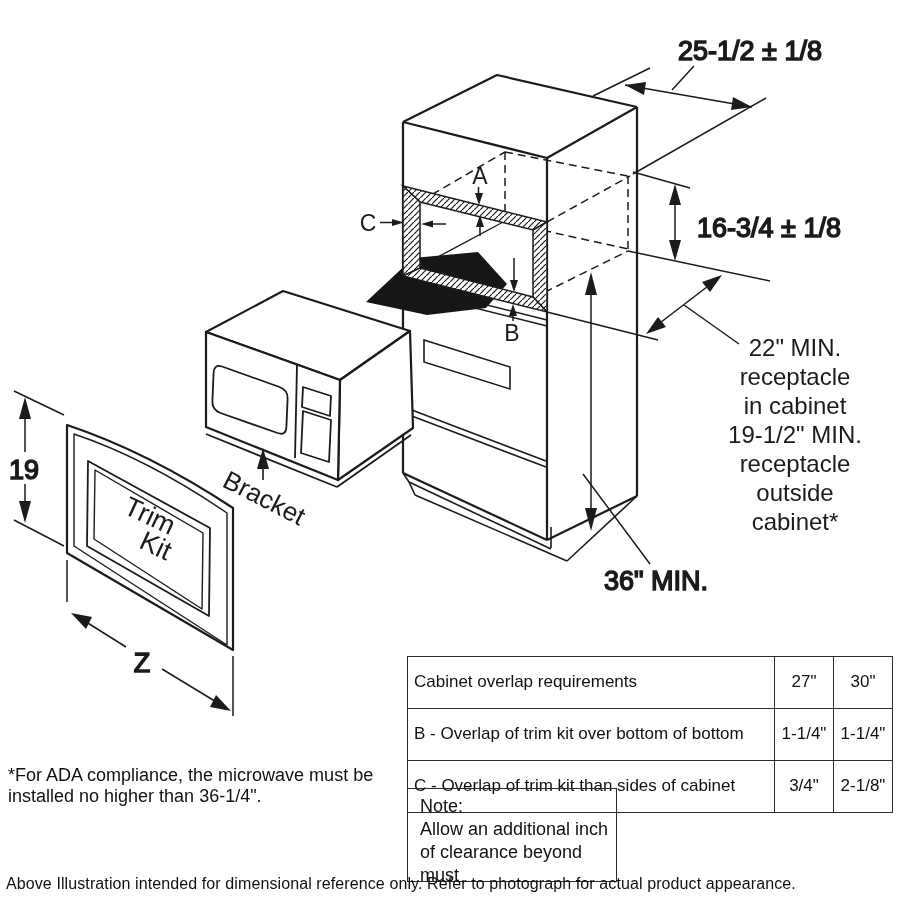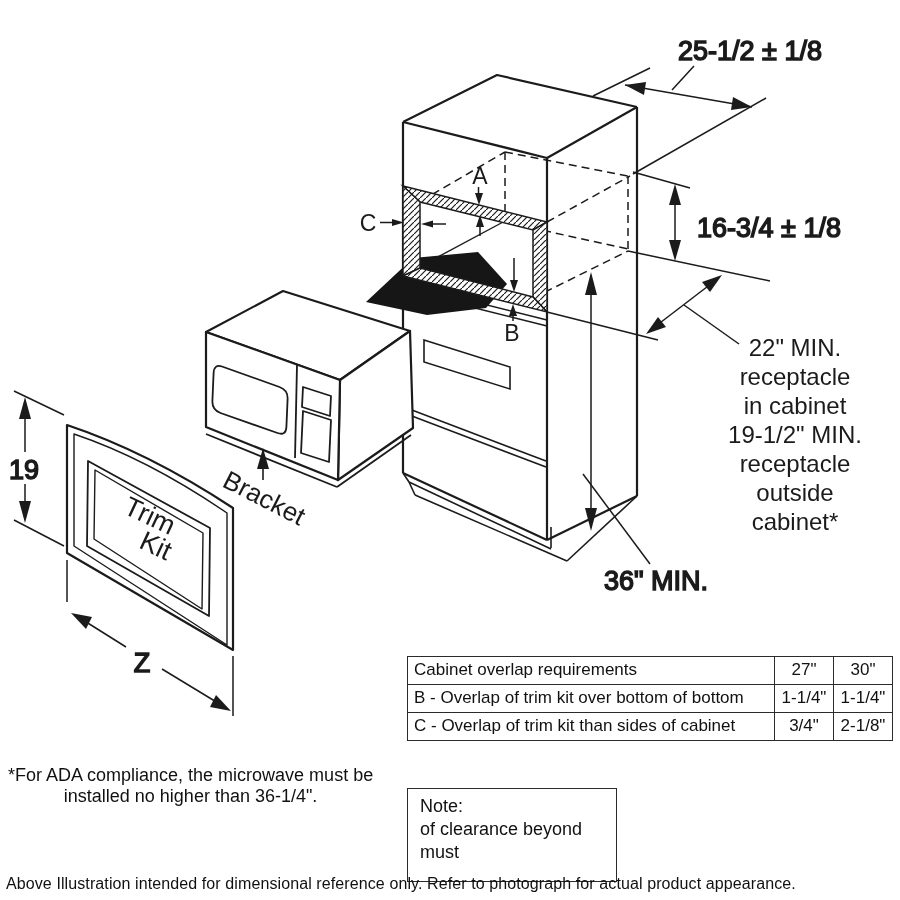--- a/index.html
+++ b/index.html
@@ -2,24 +2,24 @@
 <html><head>
 <meta charset="utf-8">
 <style>
   html,body{margin:0;padding:0;background:#fff;}
   .stage{position:relative;width:900px;height:900px;background:#fff;overflow:hidden;
          font-family:"Liberation Sans",sans-serif;color:#1b1b1b;}
   .stage svg{position:absolute;left:0;top:0;}
   svg text{font-family:"Liberation Sans",sans-serif;fill:#1b1b1b;}
   .overlap-table{position:absolute;left:407px;top:656px;border-collapse:collapse;
                  font-size:17px;line-height:1.1;color:#111;}
-  .overlap-table td{border:1.6px solid #2b2b2b;height:21px;padding:3px 4px;white-space:nowrap;}
+  .overlap-table td{border:1.6px solid #2b2b2b;height:21px;padding:15px 4px;white-space:nowrap;}
   .overlap-table td.desc{width:356px;text-align:left;padding-left:6px;}
   .overlap-table td.val{width:50px;text-align:center;}
-  .ada-note{position:absolute;left:8px;top:765px;font-size:18px;line-height:21px;color:#111;text-align:center;}
+  .ada-note{position:absolute;left:8px;top:765px;font-size:18px;line-height:21px;color:#111;}
   .note-box{position:absolute;left:407px;top:788px;width:196px;height:86px;
             border:1.7px solid #2b2b2b;padding:6px 0 0 12px;font-size:18px;line-height:23px;color:#111;}
   .caption{position:absolute;left:6px;top:875px;width:890px;font-size:16px;
            letter-spacing:0.1px;color:#111;}
 </style>
 </head>
 <body>
 
 <div class="stage">
 
@@ -214,18 +214,19 @@
     </tbody>
   </table>
 
   <div class="ada-note">
     <div>*For ADA compliance, the microwave must be</div>
     <div>installed no higher than 36-1/4".</div>
   </div>
 
   <div class="note-box">
     <div>Note:</div>
+    <div>Allow an additional inch</div>
     <div>of clearance beyond must</div>
   </div>
 
   <div class="caption">Above Illustration intended for dimensional reference only. Refer to photograph for actual product appearance.</div>
 
 </div>
 
 </body></html>

